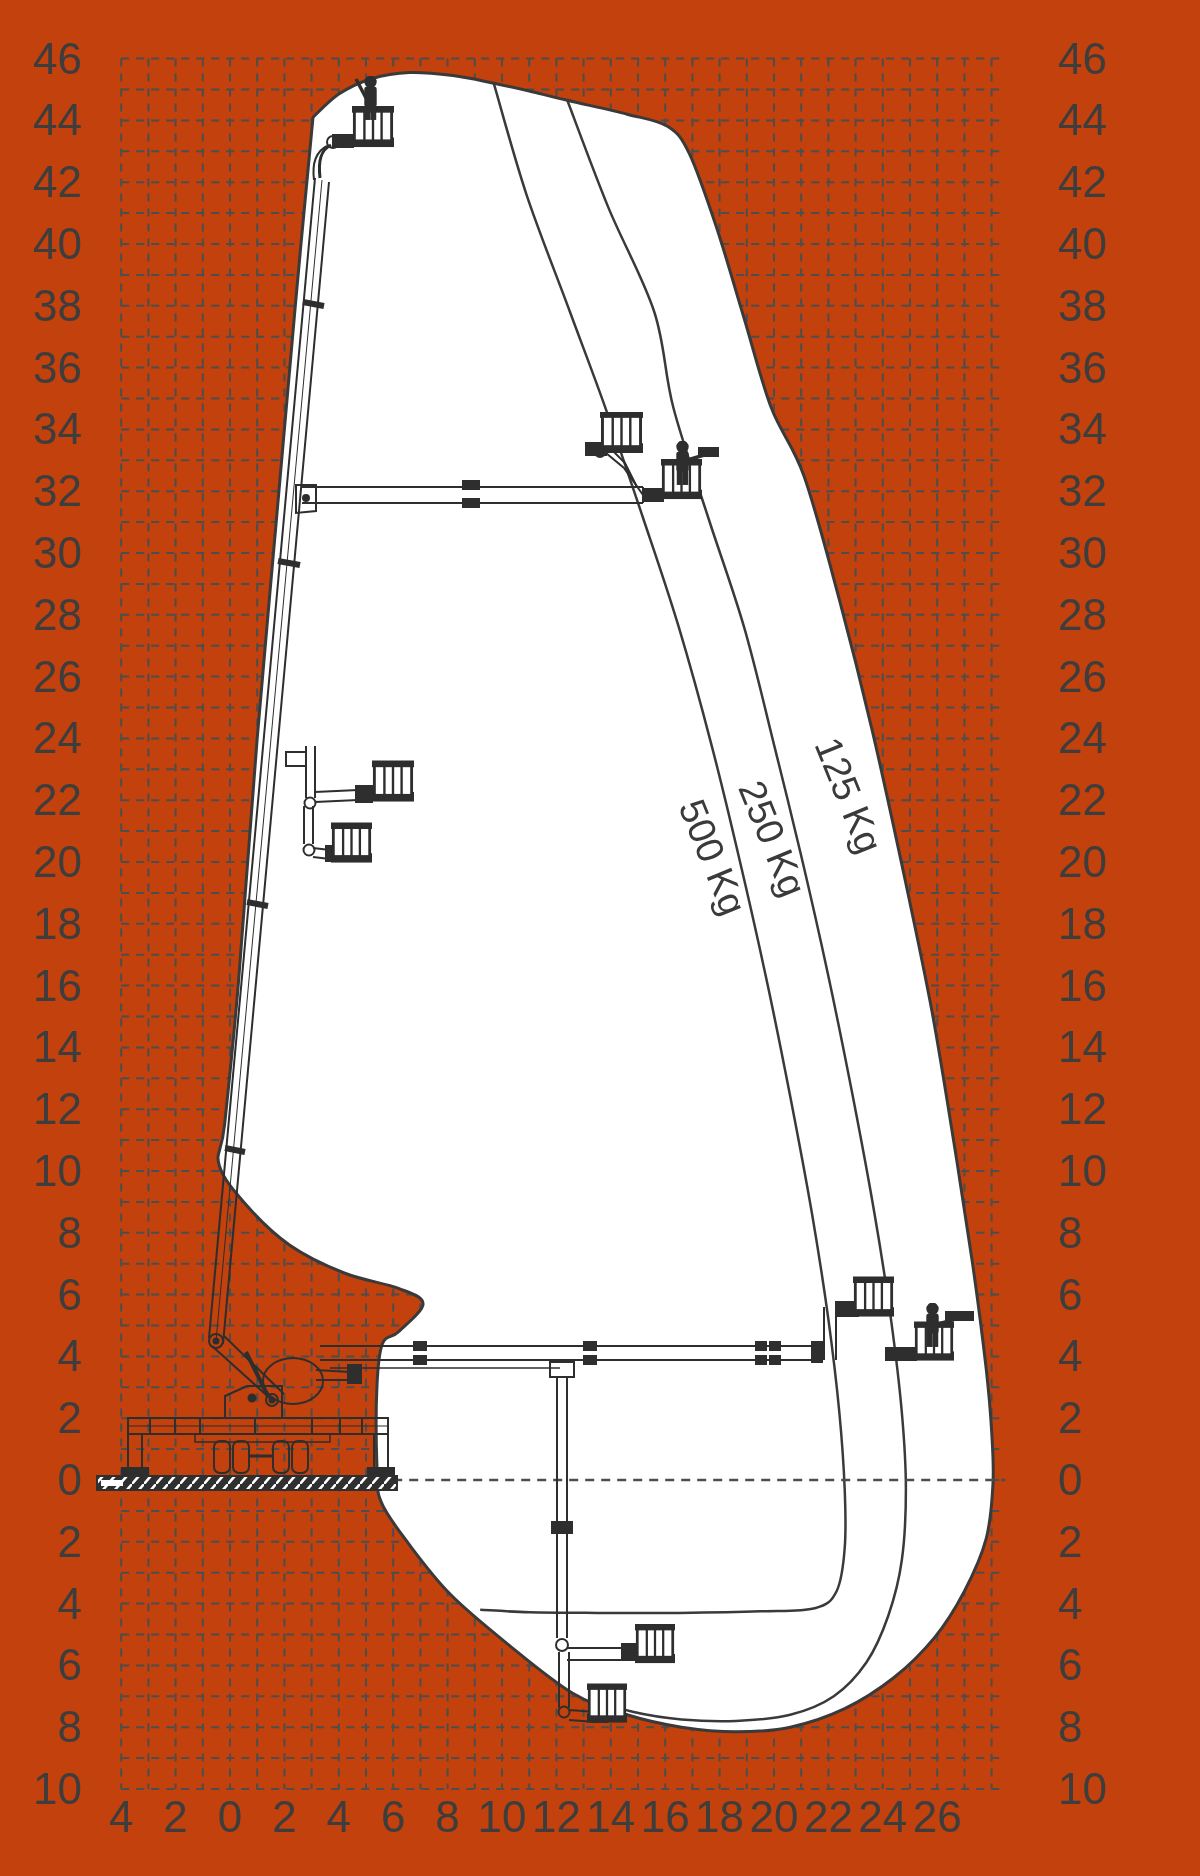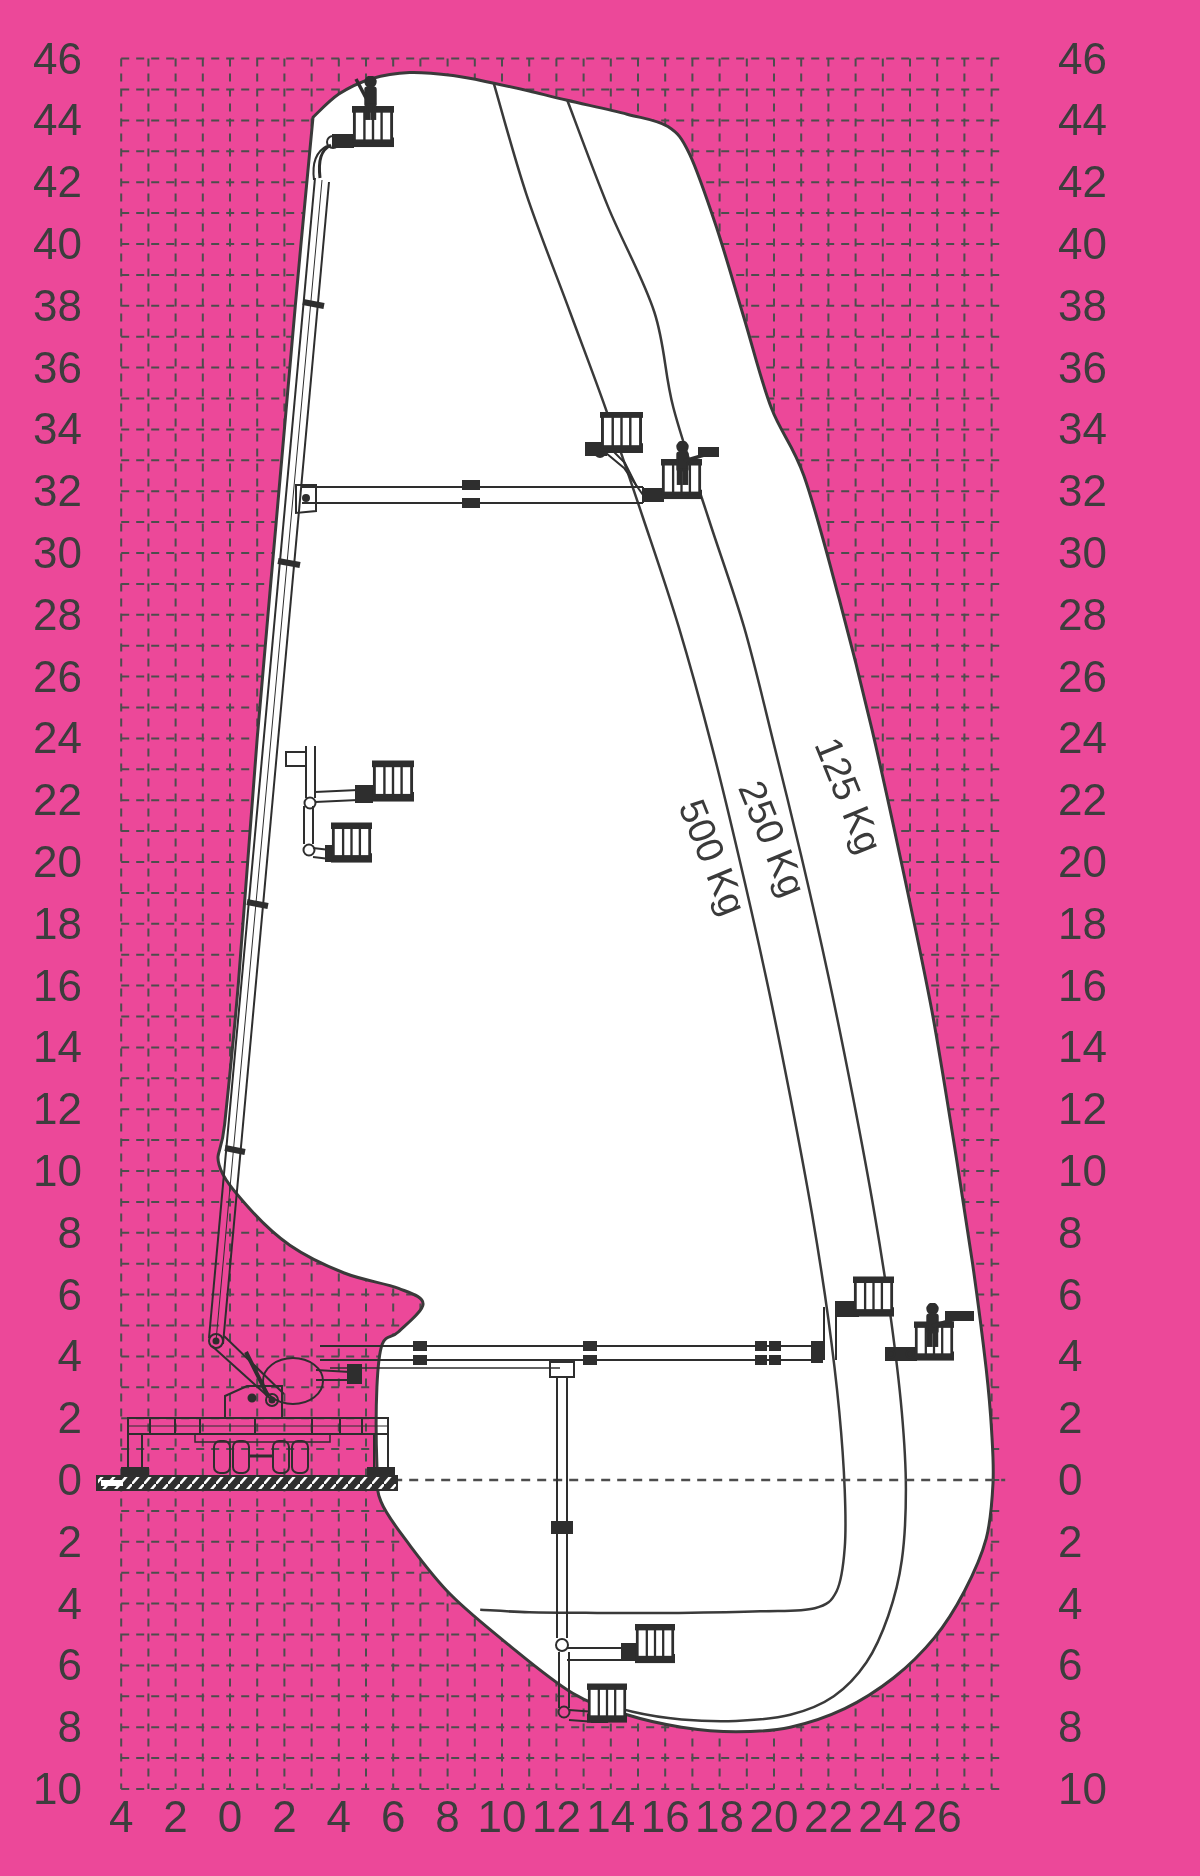--- a/index.html
+++ b/index.html
@@ -1,16 +1,16 @@
 <!DOCTYPE html>
 <html><head>
 <meta charset="utf-8">
 <style>
   html,body{margin:0;padding:0;background:#ffffff;}
-  #stage{position:relative;width:1200px;height:1876px;background:#ec4899;overflow:hidden;
+  #stage{position:relative;width:1200px;height:1876px;background:#c2410c;overflow:hidden;
          font-family:"Liberation Sans", sans-serif;}
   svg text{font-family:"Liberation Sans", sans-serif;}
   .axis-label{fill:#3d3d3d;font-size:44px;}
   .curve-label{fill:#3a3a3a;font-size:38px;}
 </style>
 </head>
 <body>
 
 <div id="stage">
 <svg id="chart" width="1200" height="1876" viewBox="0 0 1200 1876">

